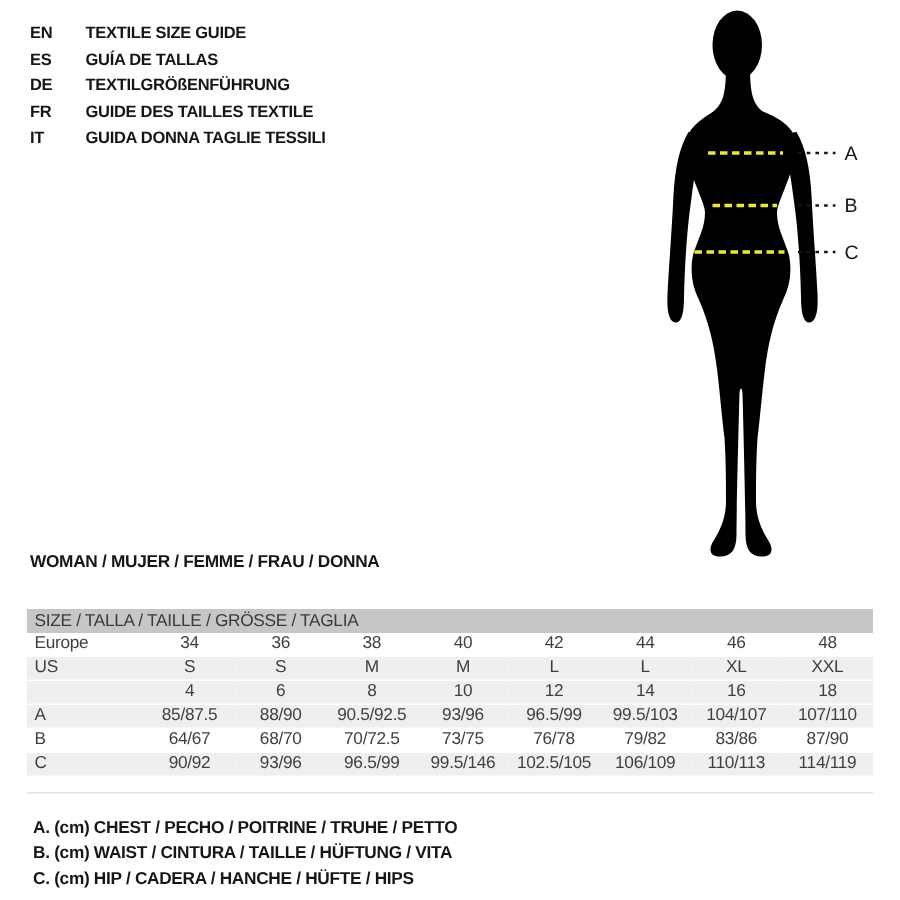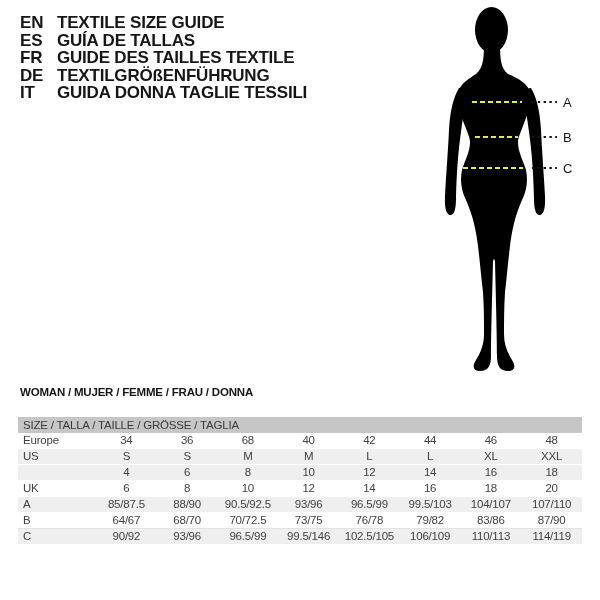--- a/index.html
+++ b/index.html
@@ -3,54 +3,54 @@
 <meta charset="utf-8">
 <style>
   html,body{margin:0;padding:0;background:#fff;}
   .page{
     position:relative;width:600px;height:600px;background:#fff;overflow:hidden;
     font-family:"Liberation Sans",sans-serif;color:#1c1c1c;
     letter-spacing:-0.2px;
   }
   
   .lang-block{position:absolute;left:20px;top:14px;line-height:17.5px;
-    font-size:17px;font-weight:bold;color:#161616;}
+    font-size:11px;font-weight:bold;color:#161616;}
   .lang-code{display:inline-block;width:37px;}
   
   .figure{position:absolute;left:400px;top:0;width:200px;height:380px;}
   .sil{fill:var(--sil,#000);}
   .measure{stroke:var(--measure,#e8e93b);stroke-width:2.2;stroke-dasharray:5 3;fill:none;}
   .leader{stroke:var(--leader,#161616);stroke-width:1.8;stroke-dasharray:2.4 3.4;fill:none;}
   .marker-label{font-size:13px;fill:#161616;letter-spacing:0;}
   
-  .section-title{position:absolute;left:20px;top:369px;font-size:11.5px;font-weight:bold;color:#161616;margin-top:17px;}
-  
-  .table-wrap{position:absolute;left:18px;top:417px;width:564px;}
+  .section-title{position:absolute;left:20px;top:369px;font-size:11.5px;font-weight:bold;color:#161616;}
+  
+  .table-wrap{position:absolute;left:18px;top:406px;width:564px;}
   .table-header{height:16px;line-height:16px;background:var(--header-bg,#c6c6c6);
     padding-left:5px;font-size:11.5px;color:#3a3a3a;}
   table.sizes{width:100%;border-collapse:collapse;table-layout:fixed;}
   table.sizes td{height:15px;line-height:15px;padding:0;font-size:11.5px;color:#3f3f3f;
     text-align:center;border-bottom:1px solid #fff;white-space:nowrap;}
   table.sizes td.rowlabel{text-align:left;padding-left:5px;}
   table.sizes tr.shaded td{background:var(--stripe,#efefef);}
   .bottom-rule{position:absolute;left:18px;top:528px;width:564px;height:1px;background:#e3e3e3;}
   
   .legend{position:absolute;left:22px;top:544px;line-height:17px;font-size:11.5px;
     font-weight:bold;color:#161616;}
 </style>
 </head>
 <body>
 
 <div class="page" style="--sil: #000000; --measure: #e8e93b; --leader: #161616; --header-bg: #c6c6c6; --stripe: #efefef;">
 
   <div class="lang-block">
       <div class="lang-row"><span class="lang-code">EN</span><span class="lang-text">TEXTILE SIZE GUIDE</span></div>
       <div class="lang-row"><span class="lang-code">ES</span><span class="lang-text">GUÍA DE TALLAS</span></div>
+      <div class="lang-row"><span class="lang-code">DE</span><span class="lang-text">TEXTILGRÖßENFÜHRUNG</span></div>
       <div class="lang-row"><span class="lang-code">FR</span><span class="lang-text">GUIDE DES TAILLES TEXTILE</span></div>
-      <div class="lang-row"><span class="lang-code">DE</span><span class="lang-text">TEXTILGRÖßENFÜHRUNG</span></div>
       <div class="lang-row"><span class="lang-code">IT</span><span class="lang-text">GUIDA DONNA TAGLIE TESSILI</span></div>
     </div>
 
   <div class="figure">
     <svg width="200" height="380" viewBox="0 0 200 380">
 
       <ellipse class="sil" cx="91.5" cy="30" rx="16.5" ry="23"></ellipse>
 
       <path class="sil" d="
         M84,42 L100,42
@@ -127,21 +127,21 @@
           <col>
           <col>
           <col>
           <col>
       </colgroup>
       <tbody id="tbody">
           <tr>
             <td class="rowlabel">Europe</td>
             <td>34</td>
             <td>36</td>
-            <td>68</td>
+            <td>38</td>
             <td>40</td>
             <td>42</td>
             <td>44</td>
             <td>46</td>
             <td>48</td>
           </tr>
           <tr class="shaded">
             <td class="rowlabel">US</td>
             <td>S</td>
             <td>S</td>
@@ -155,31 +155,20 @@
           <tr class="shaded">
             <td class="rowlabel"></td>
             <td>4</td>
             <td>6</td>
             <td>8</td>
             <td>10</td>
             <td>12</td>
             <td>14</td>
             <td>16</td>
             <td>18</td>
-          </tr>
-          <tr>
-            <td class="rowlabel">UK</td>
-            <td>6</td>
-            <td>8</td>
-            <td>10</td>
-            <td>12</td>
-            <td>14</td>
-            <td>16</td>
-            <td>18</td>
-            <td>20</td>
           </tr>
           <tr class="shaded">
             <td class="rowlabel">A</td>
             <td>85/87.5</td>
             <td>88/90</td>
             <td>90.5/92.5</td>
             <td>93/96</td>
             <td>96.5/99</td>
             <td>99.5/103</td>
             <td>104/107</td>
@@ -206,14 +195,19 @@
             <td>106/109</td>
             <td>110/113</td>
             <td>114/119</td>
           </tr>
         </tbody>
     </table>
   </div>
 
   <div class="bottom-rule"></div>
 
+  <div class="legend">
+      <div class="legend-line">A. (cm) CHEST / PECHO / POITRINE / TRUHE / PETTO</div>
+      <div class="legend-line">B. (cm) WAIST / CINTURA / TAILLE / HÜFTUNG / VITA</div>
+      <div class="legend-line">C. (cm) HIP / CADERA / HANCHE / HÜFTE / HIPS</div>
+    </div>
 
 </div>
 
 </body></html>

